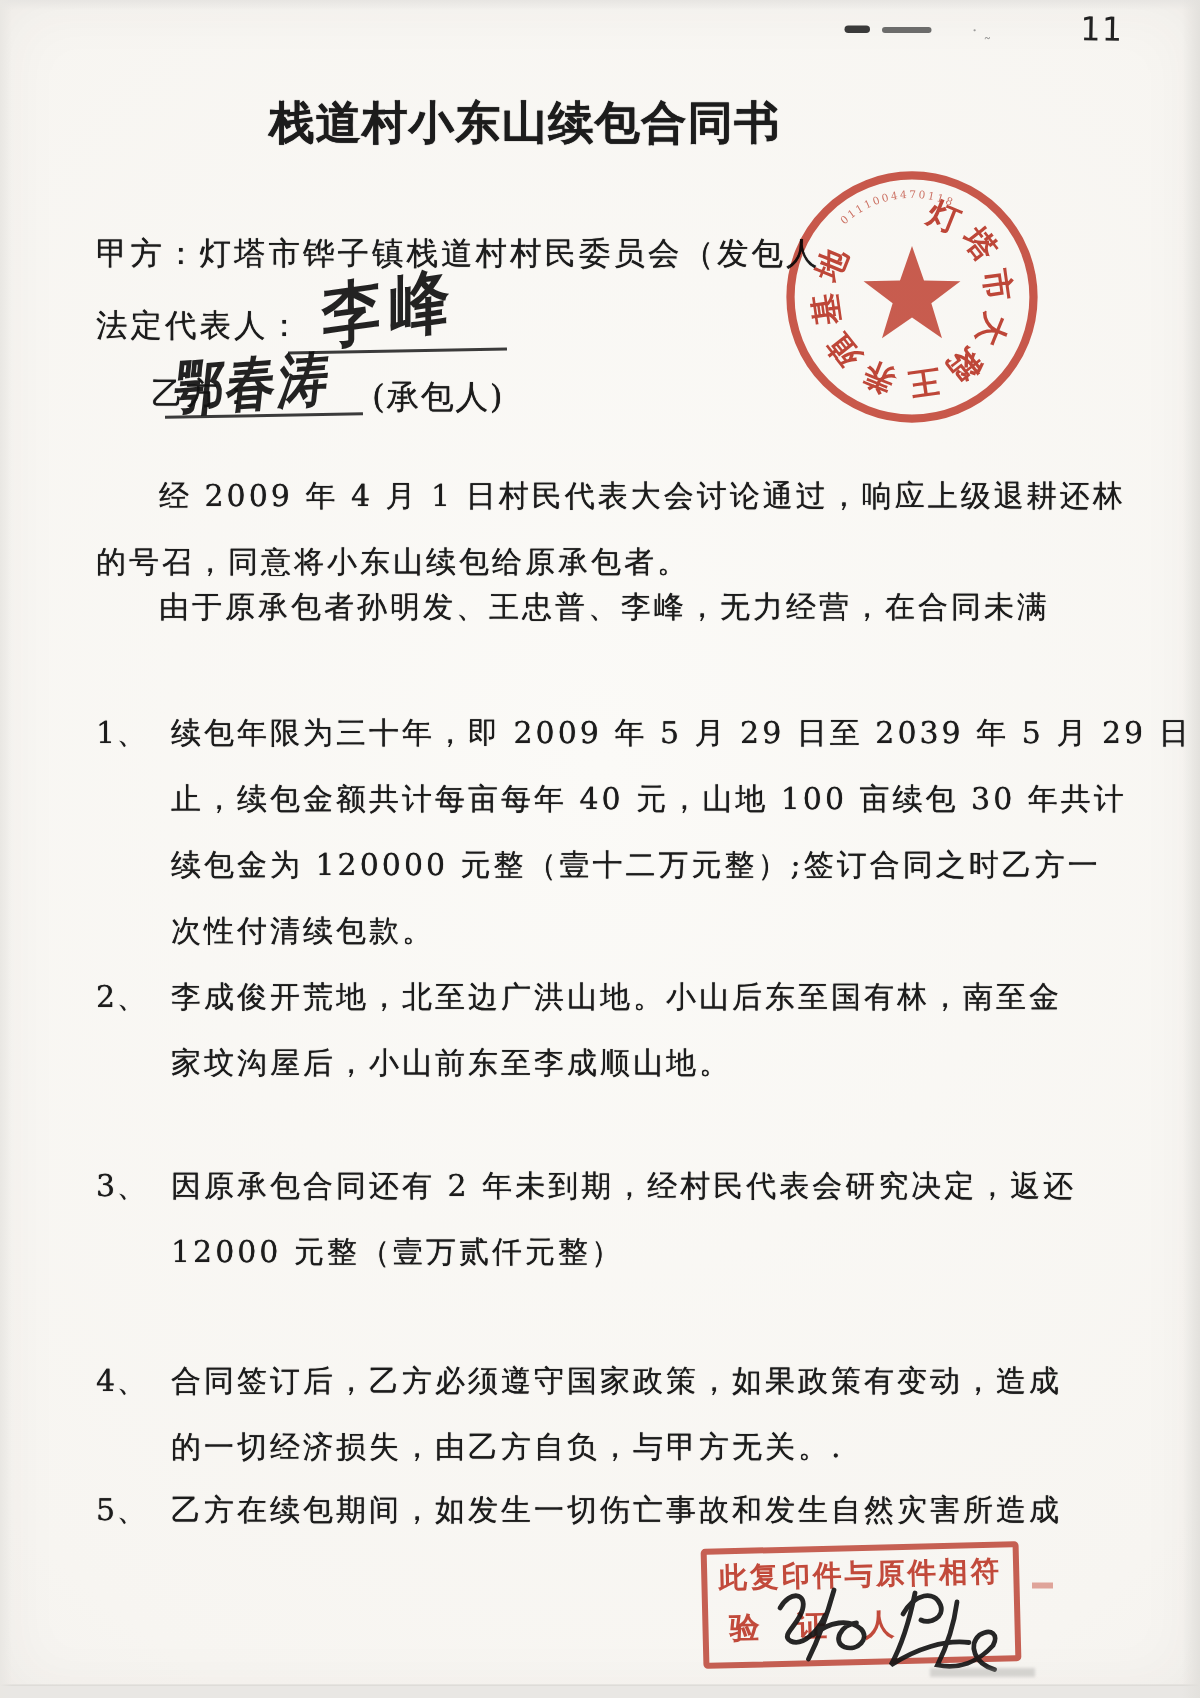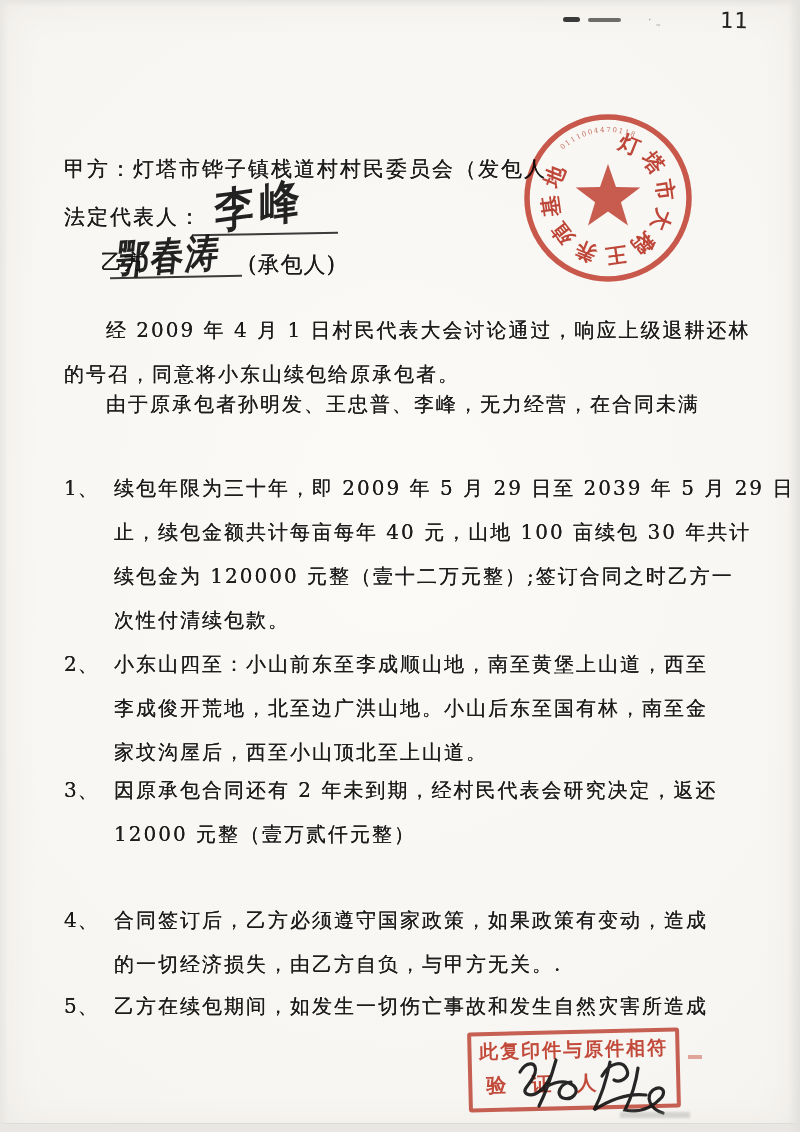--- a/index.html
+++ b/index.html
@@ -80,20 +80,21 @@
   <div class="edge-top"></div>
   <div class="edge-bottom"></div>
   <div class="edge-left"></div>
   <div class="edge-right"></div>
 
   <div class="mark-dash1"></div>
   <div class="mark-dash2"></div>
   <div class="mark-faint">·˷</div>
   <div class="pageno">11</div>
 
+  <div class="title">栈道村小东山续包合同书</div>
 
   <div class="partyline" style="top:155px;">甲方：灯塔市铧子镇栈道村村民委员会（发包人</div>
 
   <div class="partyline" style="top:203px;">法定代表人：</div>
   <div class="sig" style="left:214px;top:178px;">李峰</div>
   <div class="sig-underline" style="left:192px;top:233px;width:146px;transform:rotate(-1deg);"></div>
 
   <div class="partyline" style="top:248px;margin-left:37px;">乙方：</div>
   <div class="sig sig-b" style="left:116px;top:234px;">鄂春涛</div>
   <div class="sig-underline" style="left:110px;top:276px;width:132px;transform:rotate(-1deg);"></div>
@@ -113,23 +114,22 @@
       <span class="bodyline">续包年限为三十年，即 2009 年 5 月 29 日至 2039 年 5 月 29 日</span>
       <span class="bodyline">止，续包金额共计每亩每年 40 元，山地 100 亩续包 30 年共计</span>
       <span class="bodyline">续包金为 120000 元整（壹十二万元整）;签订合同之时乙方一</span>
       <span class="bodyline">次性付清续包款。</span>
     </div>
   </div>
 
   <div class="clause" style="top:642px;">
     <span class="clause-num">2、</span>
     <div class="clause-lines">
-      <span class="bodyline">小东山四至：小山前东至李成顺山地，南至黄堡上山道，西至</span>
       <span class="bodyline">李成俊开荒地，北至边广洪山地。小山后东至国有林，南至金</span>
-      <span class="bodyline">家坟沟屋后，西至小山顶北至上山道。</span>
+      <span class="bodyline">家坟沟屋后，小山前东至李成顺山地。</span>
     </div>
   </div>
 
   <div class="clause" style="top:768px;">
     <span class="clause-num">3、</span>
     <div class="clause-lines">
       <span class="bodyline">因原承包合同还有 2 年未到期，经村民代表会研究决定，返还</span>
       <span class="bodyline">12000 元整（壹万贰仟元整）</span>
     </div>
   </div>

